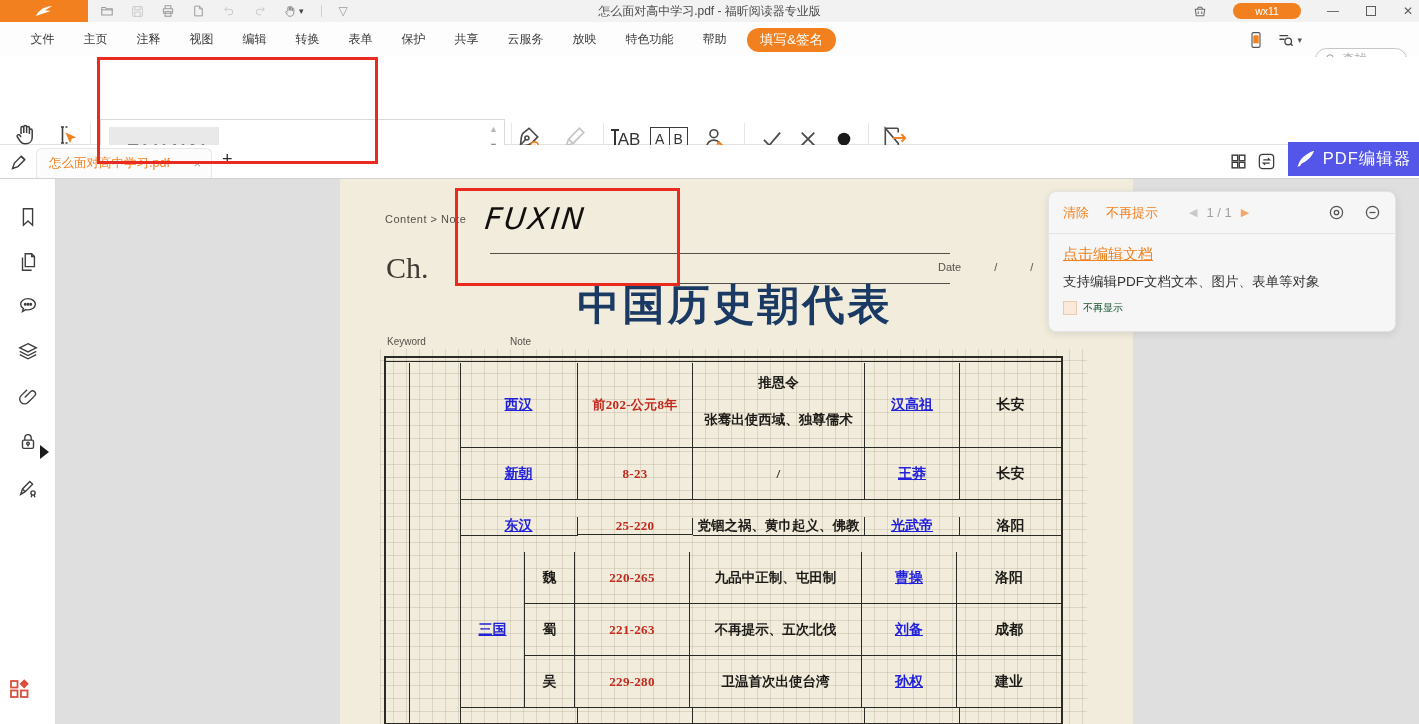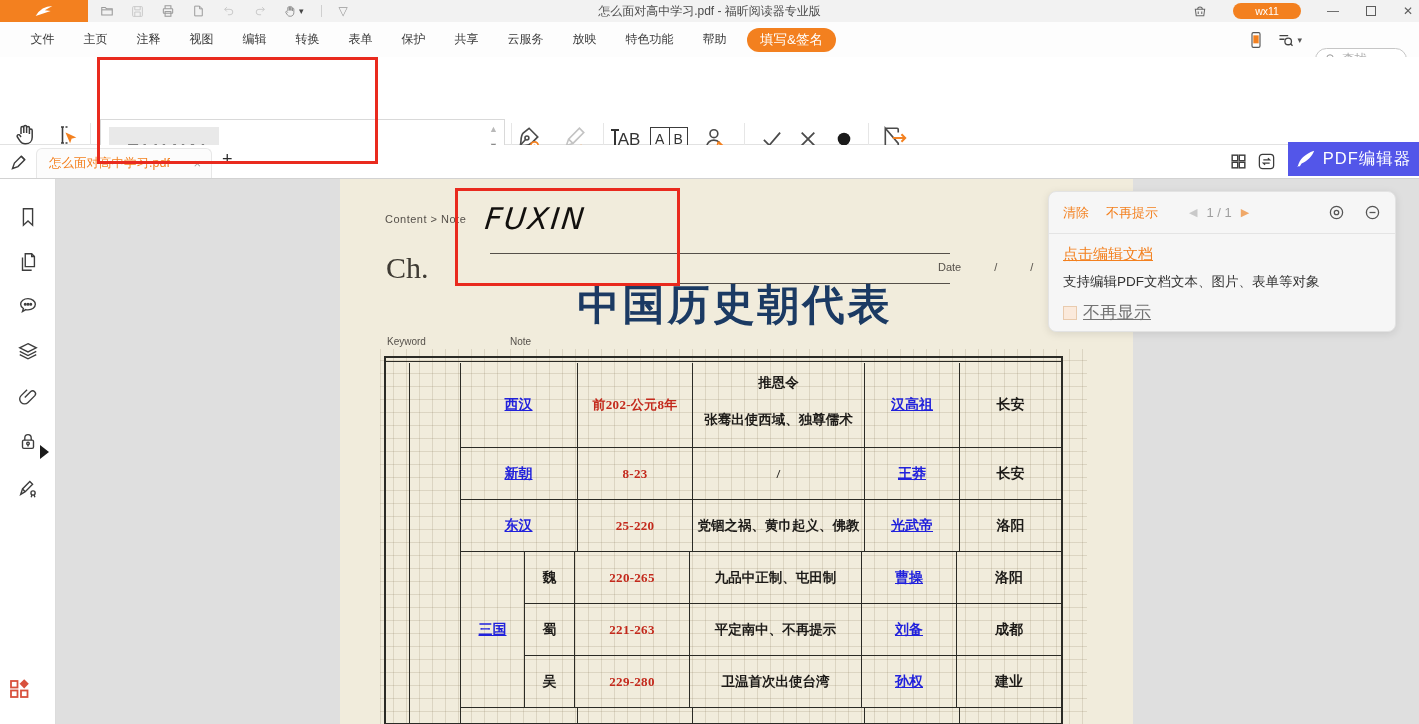--- a/index.html
+++ b/index.html
@@ -148,21 +148,21 @@
   .np-pager { display:flex; align-items:center; gap:9px; margin-left:14px; }
   .np-prev { color:#c9c9c9; font-size:11px; }
   .np-next { color:#F0A868; font-size:11px; }
   .np-num { color:#9f9f9f; font-size:13px; }
   .np-icons { margin-left:auto; display:flex; align-items:center; gap:19px; }
   .np-body { padding:11px 14px 0; }
   .np-link { color:#F3801F; font-size:15px; text-decoration:underline; }
   .np-desc { margin-top:9px; font-size:13.5px; color:#333; }
   .np-chk { margin-top:10px; display:flex; align-items:center; gap:6px; }
   .np-box { width:14px; height:14px; background:#FBEADC; border:1px solid #E9CBAE; }
-  .np-chk span { font-size:17px; color:#737373;text-decoration:underline; }
+  .np-chk span { font-size:10px; color:#14532d; }
 </style>
 </head>
 <body>
 
 <div class="app">
 
   <div class="titlebar">
     <div class="logo">
       <svg width="20" height="16" viewBox="0 0 24 18">
         <path d="M2 15 Q9 3 22 3 L13 8 L20 9 Q11 12 2 15 Z" fill="#fff"></path>
@@ -536,21 +536,21 @@
                 <span class="lk">新朝</span>
               </div>
             <div class="tc w-per per">8-23</div>
             <div class="tc w-note notecell">/</div>
             <div class="tc w-emp">
                 <span class="lk">王莽</span>
               </div>
             <div class="tc w-cap last">长安</div>
           </div>
 
-          <div class="trow" style="height:52px;">
+          <div class="trow" style="height:52px;align-items:center;">
             <div class="tc w-dyn">
                 <span class="lk">东汉</span>
               </div>
             <div class="tc w-per per">25-220</div>
             <div class="tc w-note notecell">党锢之祸、黄巾起义、佛教</div>
             <div class="tc w-emp">
                 <span class="lk">光武帝</span>
               </div>
             <div class="tc w-cap last">洛阳</div>
           </div>
@@ -563,21 +563,21 @@
             <div class="tc w-emp">
                 <span class="lk">曹操</span>
               </div>
             <div class="tc w-cap last">洛阳</div>
           </div>
 
           <div class="trow" style="height:52px;">
             <div class="tc w-grp nb"></div>
             <div class="tc w-sub">蜀</div>
             <div class="tc w-per per">221-263</div>
-            <div class="tc w-note notecell">平定南中、不再提示</div>
+            <div class="tc w-note notecell">不再提示、五次北伐</div>
             <div class="tc w-emp">
                 <span class="lk">刘备</span>
               </div>
             <div class="tc w-cap last">成都</div>
           </div>
 
           <div class="trow" style="height:52px;">
             <div class="tc w-grp"></div>
             <div class="tc w-sub">吴</div>
             <div class="tc w-per per">229-280</div>

